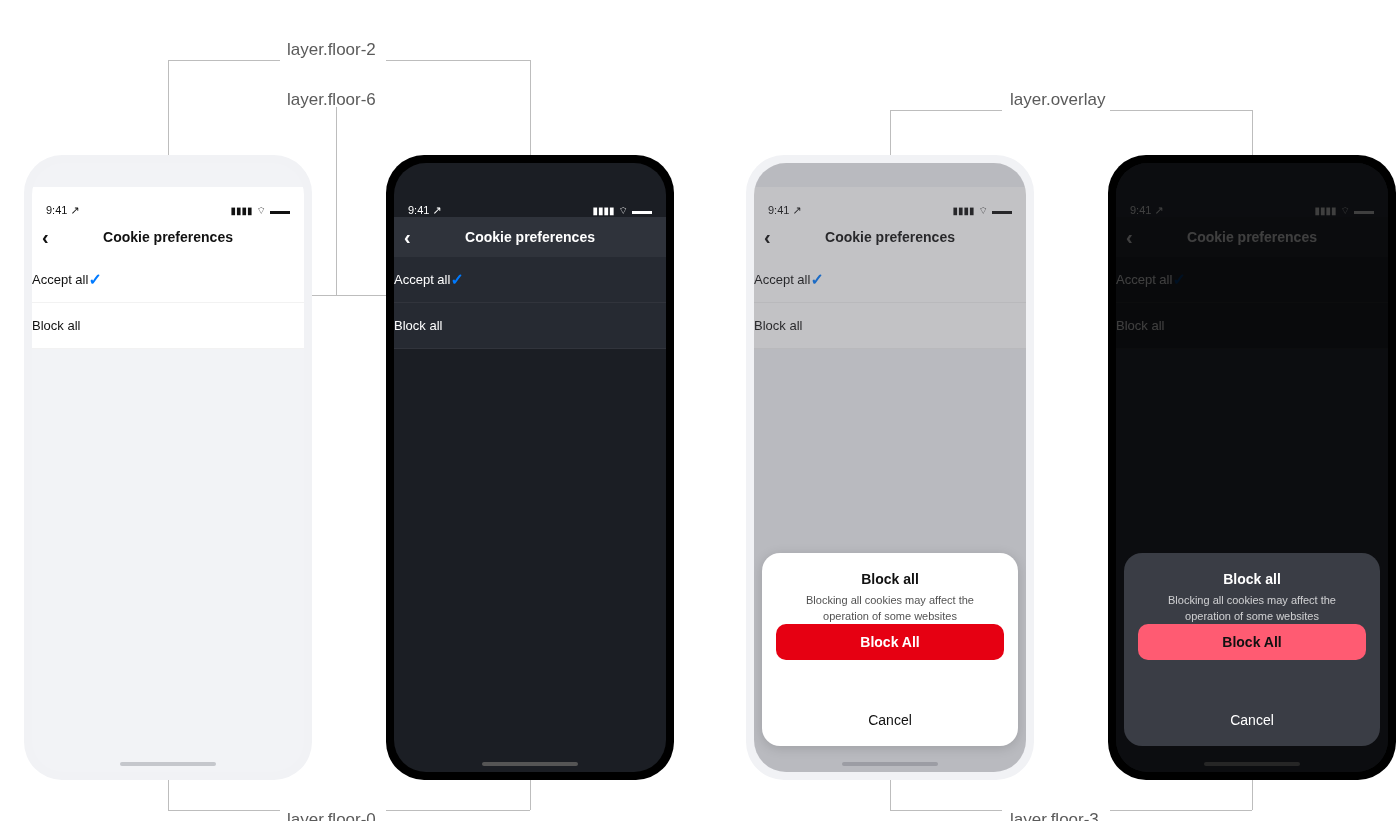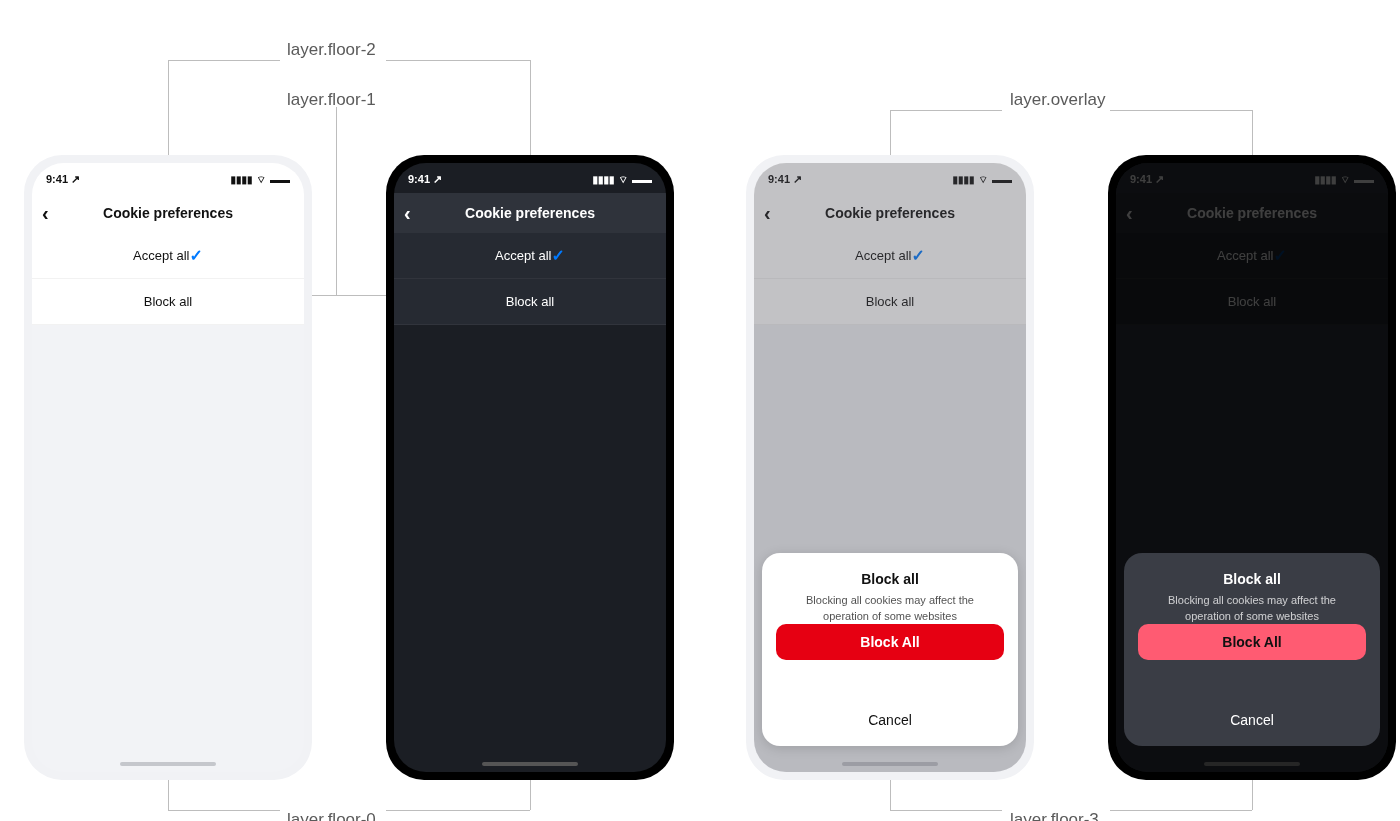--- a/index.html
+++ b/index.html
@@ -52,24 +52,25 @@
     border-radius: 32px;
     overflow: hidden;
   }
   .light .screen { background: #f2f3f6; }
   .dark  .screen { background: #1b1e24; }
 
   .statusbar {
     height: 30px;
     display: flex;
     justify-content: space-between;
-    align-items: flex-start;
+    align-items: flex-end;
     padding: 10px 14px 0 14px;
     font-size: 11px;
-    font-weight: 700;
+    font-weight: 400;
+    margin-top: 24px;
   }
   .light .statusbar { color: #111; background:#fff; }
   .dark  .statusbar { color: #fff; }
   .statusbar .right-icons { display:flex; gap:4px; align-items:center; }
   .sig-icon, .wifi-icon, .bat-icon { font-size:10px; }
 
   .navbar {
     height: 40px;
     display: flex;
     align-items: center;
@@ -88,21 +89,21 @@
     font-size: 20px;
     line-height: 1;
   }
   .light .navbar .back { color:#111; }
   .dark  .navbar .back { color:#fff; }
 
   .listrow {
     height: 46px;
     display: flex;
     align-items: center;
-    justify-content: center;
+    justify-content: flex-start;
     padding: 0 0;
     font-size: 13px;
     border-bottom: 1px solid rgba(0,0,0,.05);
   }
   .light .listrow { background:#fff; color:#111; }
   .dark  .listrow { background:#262a32; color:#fff; border-bottom-color:rgba(255,255,255,.05);}
   .check { color: var(--accent); font-size:16px; font-weight:700; }
 
   .home-indicator {
     position: absolute;
@@ -150,21 +151,21 @@
 <body>
 
 <div class="canvas">
 
   <div class="anno" style="left:277px; top:10px;">layer.floor-2</div>
   <div class="line v" style="left:158px; top:30px; height:120px;"></div>
   <div class="line h" style="left:158px; top:30px; width:112px;"></div>
   <div class="line v" style="left:520px; top:30px; height:96px;"></div>
   <div class="line h" style="left:376px; top:30px; width:144px;"></div>
 
-  <div class="anno" style="left:277px; top:60px;">layer.floor-1</div>
+  <div class="anno" style="left:277px; top:60px;">layer.floor-6</div>
   <div class="line h" style="left:158px; top:265px; width:168px;"></div>
   <div class="line v" style="left:326px; top:77px; height:188px;"></div>
   <div class="line h" style="left:326px; top:265px; width:194px;"></div>
 
   <div class="anno" style="left:277px; top:780px;">layer.floor-0</div>
   <div class="line v" style="left:158px; top:605px; height:175px;"></div>
   <div class="line h" style="left:158px; top:780px; width:112px;"></div>
   <div class="line v" style="left:520px; top:605px; height:175px;"></div>
   <div class="line h" style="left:376px; top:780px; width:144px;"></div>
 

